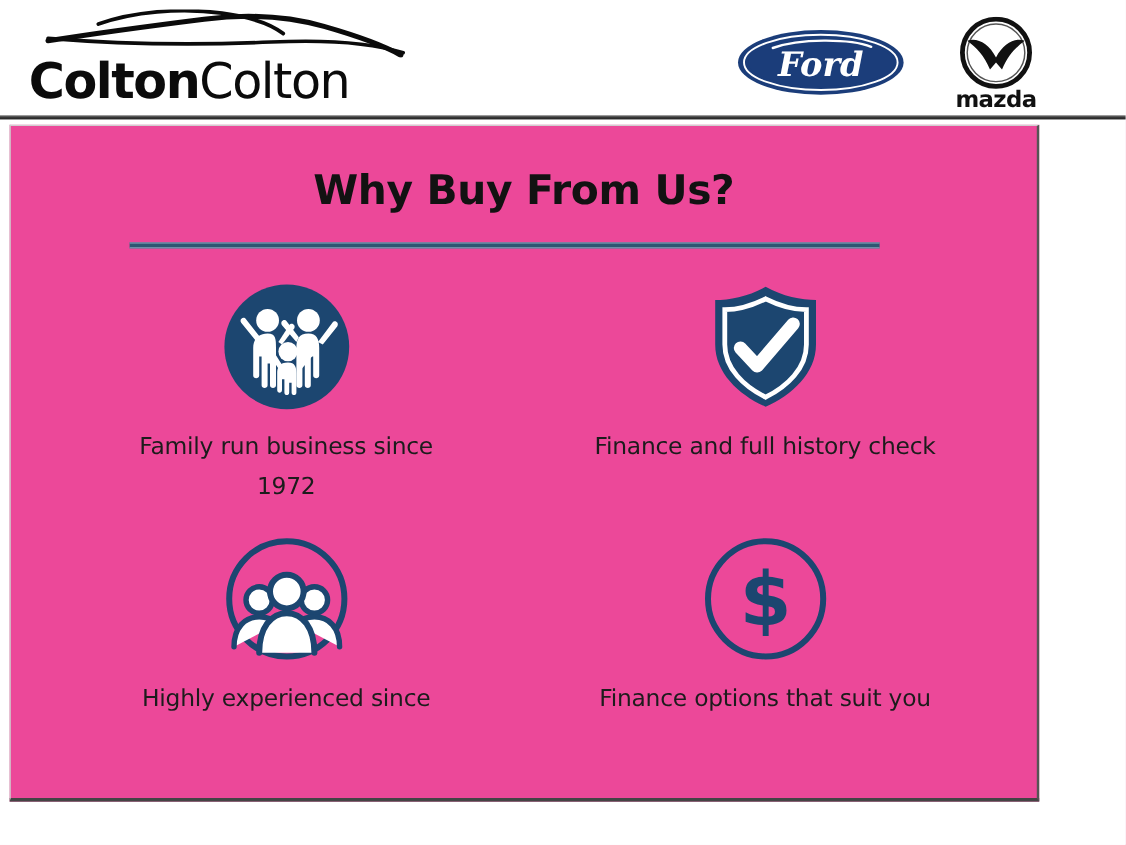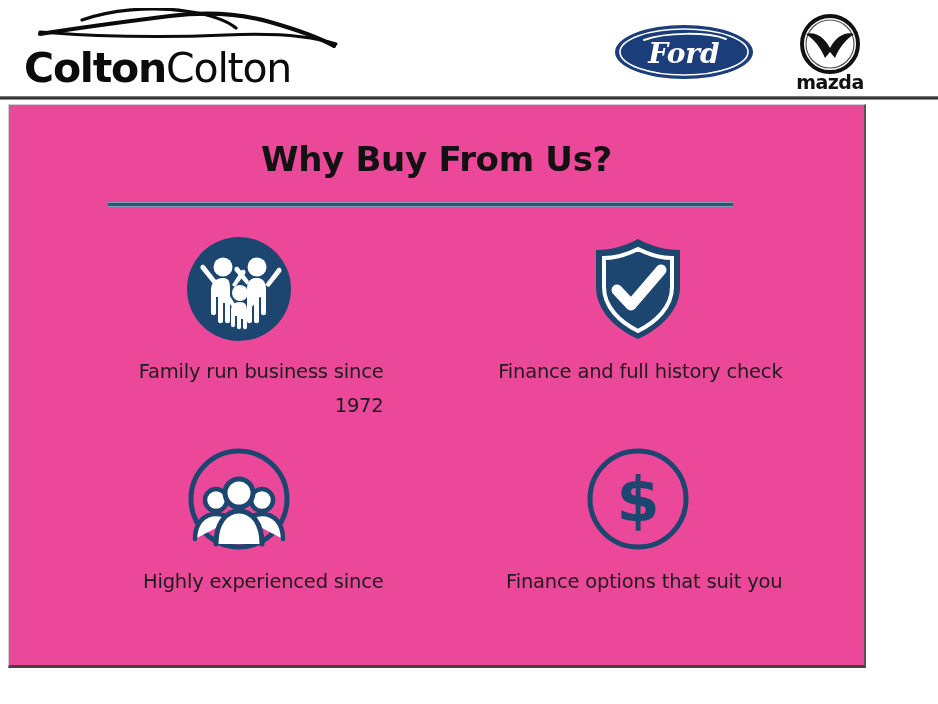--- a/index.html
+++ b/index.html
@@ -148,21 +148,21 @@
     padding-top: 10px;
   }
   .feature-icon {
     width: 108px;
     height: 108px;
     display: block;
   }
   .feature-label {
     margin-top: 12px;
     width: 290px;
-    text-align: right;
+    text-align: center;
     font-family: "DejaVu Sans", sans-serif;
     font-size: 19.5px;
     line-height: 34px;
     color: #1c1c1c;
     letter-spacing: -0.2px;
   }
 </style>
 </head>
 <body>
 

